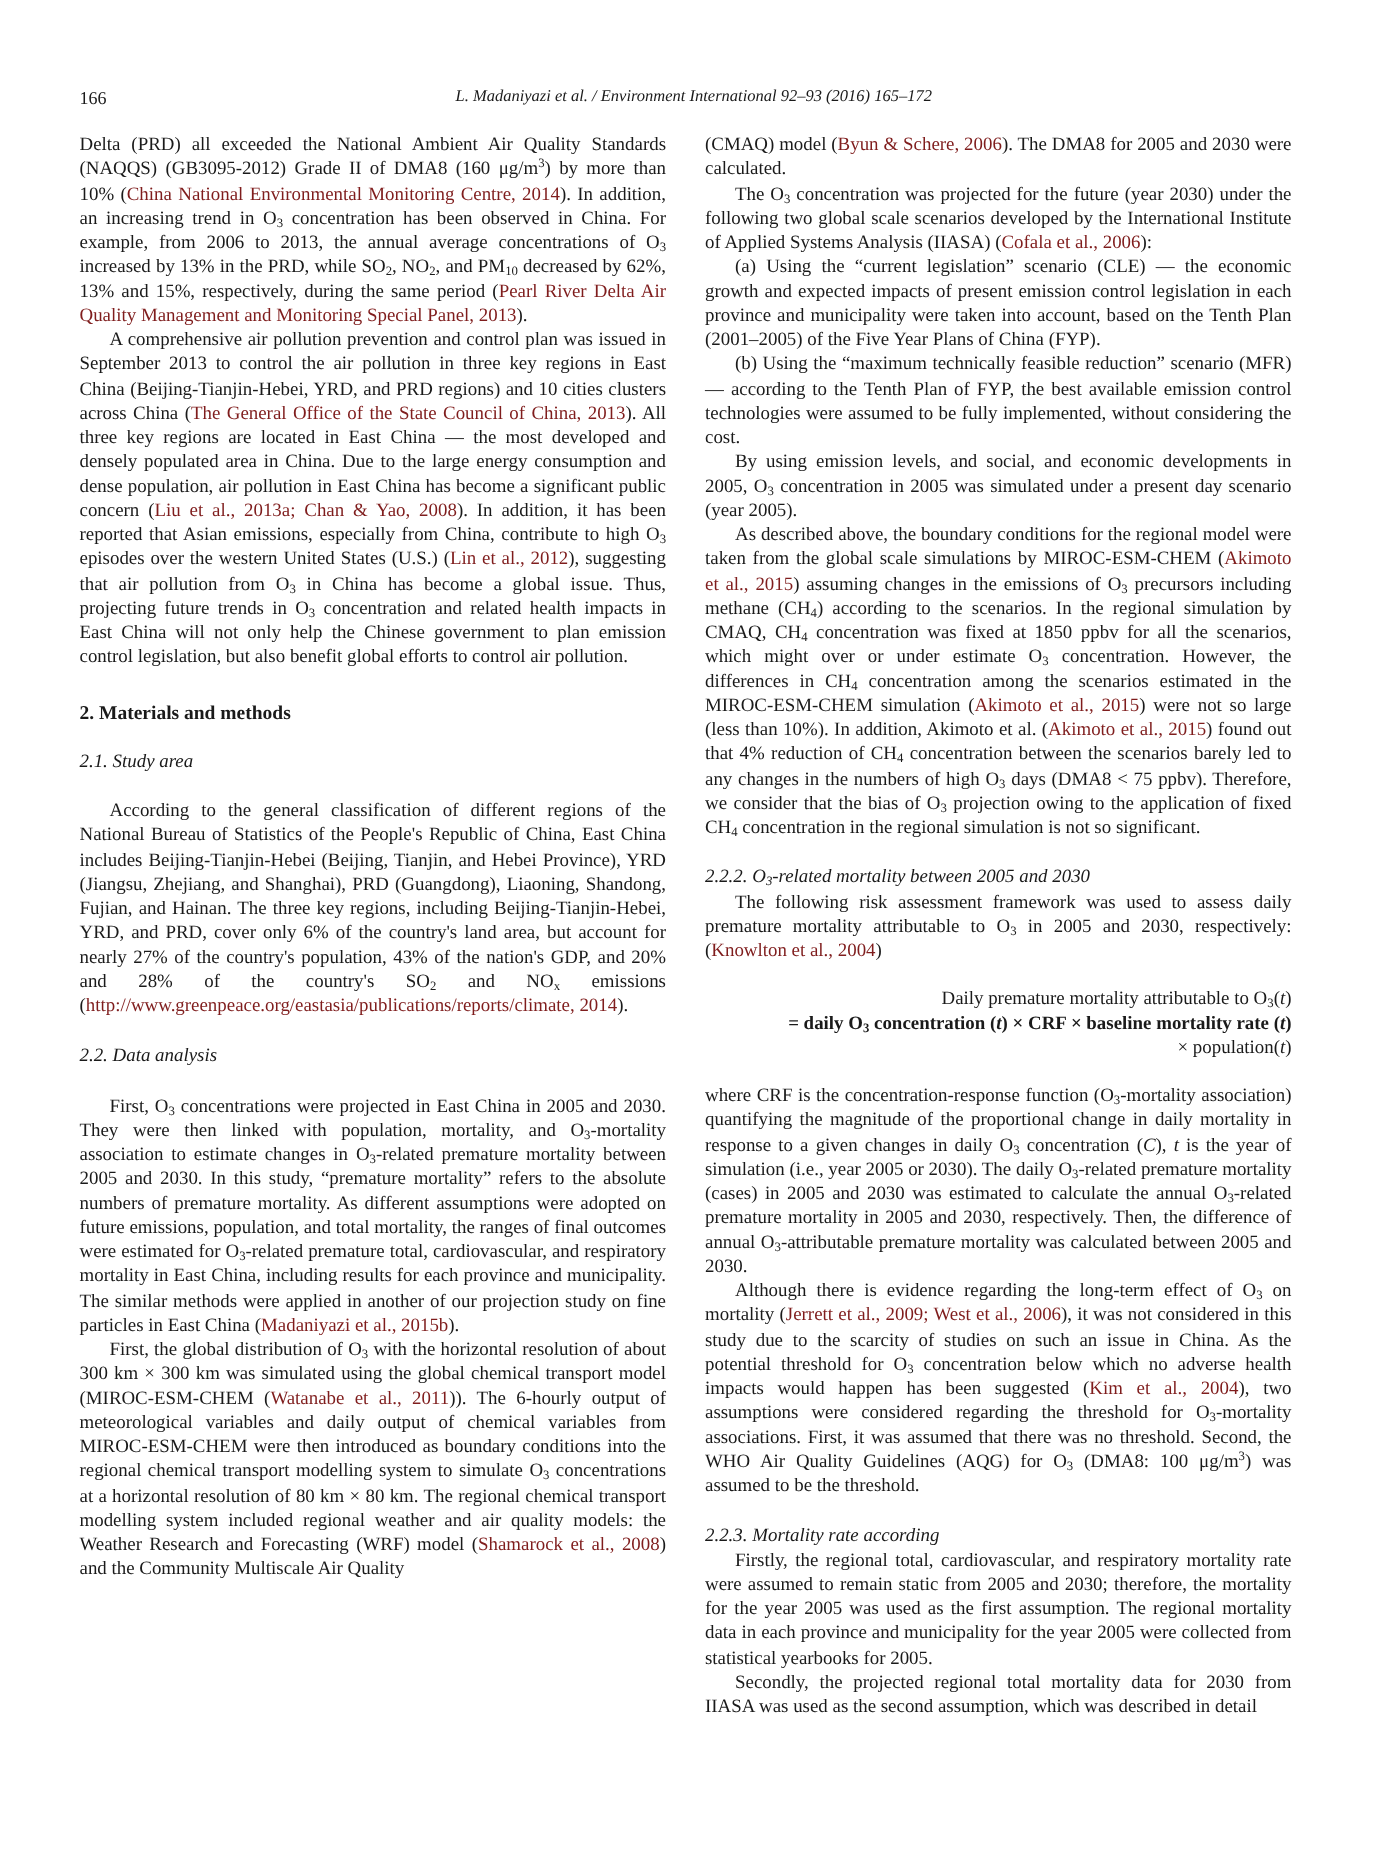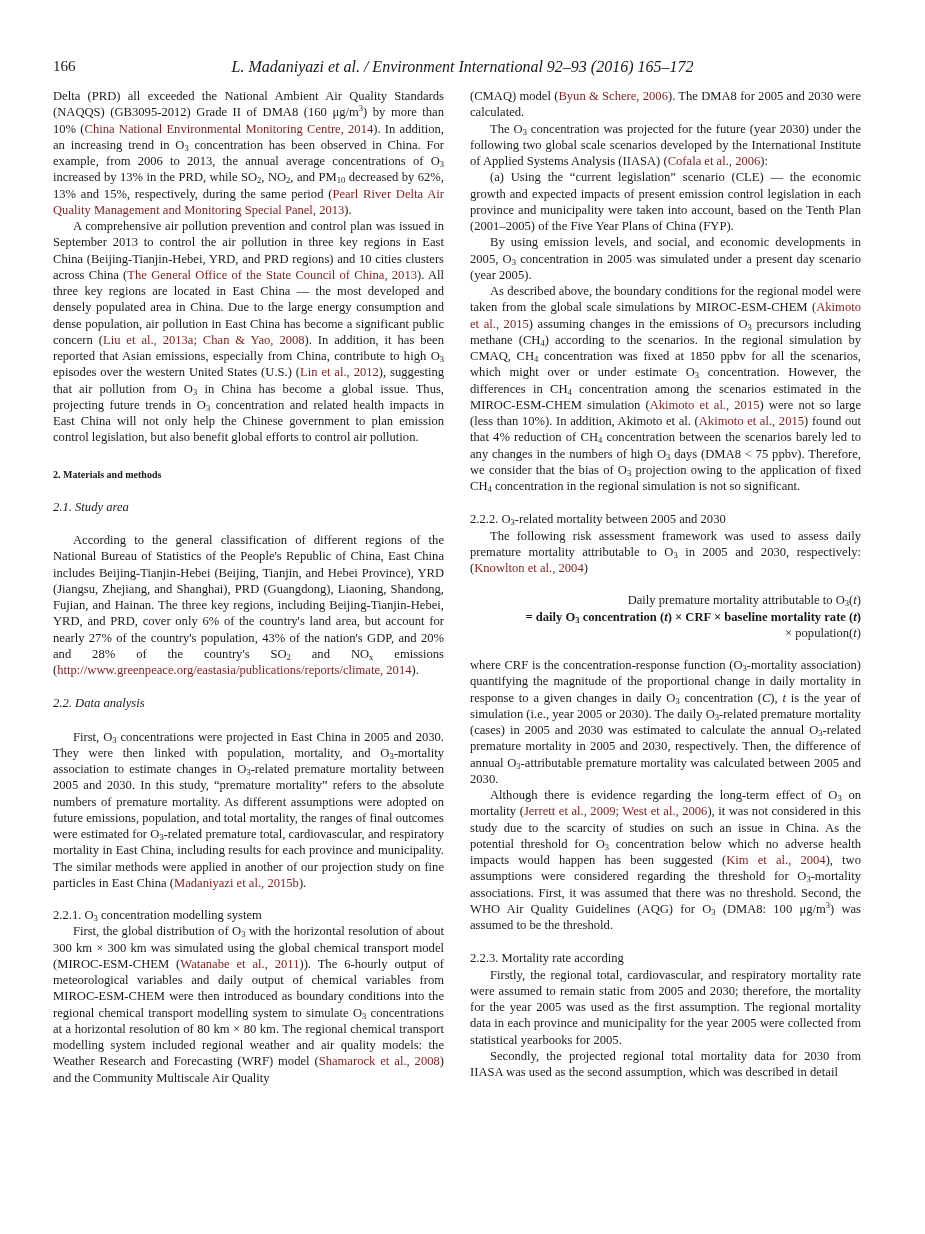--- a/index.html
+++ b/index.html
@@ -1,30 +1,30 @@
 <!DOCTYPE html>
 <html><head>
 <meta charset="utf-8">
 <style>
   html, body { margin:0; padding:0; background:#ffffff; }
   body { width:925px; height:1234px; position:relative; overflow:hidden;
          font-family:"Liberation Serif","DejaVu Serif",serif; color:#1a1a1a; }
-  .hdr-page { position:absolute; left:53px; top:58px; font-size:15px; }
+  .hdr-page { position:absolute; left:53px; top:58px; font-size:12px; }
   .hdr-journal { position:absolute; left:0; width:925px; top:58px; text-align:center;
-                 font-size:16px; font-style:italic; }
+                 font-size:11px; font-style:italic; }
   .col { position:absolute; top:88px; width:391px; font-size:12.6px; line-height:16.25px;
          text-align:justify; hyphens:manual; }
   .col.left { left:53px; }
   .col.right { left:470px; }
   p { margin:0; }
   p.ind { text-indent:20px; }
   a, .cite { color:#7f1d1d; text-decoration:none; }
-  .h-sec { font-weight:bold; font-size:10px; margin:20px 0 0 0; }
+  .h-sec { font-weight:bold; font-size:13px; margin:20px 0 0 0; }
   .h-sub { font-style:italic; margin:17px 0 17px 0; }
-  .h-subsub { margin:16px 0 0 0; }
+  .h-subsub { font-style:italic; margin:16px 0 0 0; }
   .h-subsub.tight { margin-top:17px; }
   sub { font-size:8.5px; line-height:0; vertical-align:-2px; }
   sup { font-size:8.5px; line-height:0; vertical-align:5px; }
   .eq { margin:16px 0 16px 0; text-align:right; }
   .eq div { white-space:nowrap; }
   .eq .l2 { padding-left:8px;font-weight:bold; }
   .eq .l3 { padding-left:22px; }
   i.v { font-style:italic; }
 </style>
 </head>
@@ -40,31 +40,31 @@
 
   <div class="h-sec" style="margin-top:21px">2. Materials and methods</div>
   <div class="h-sub" style="margin-top:16px">2.1. Study area</div>
 
   <p class="ind"><span>According to the general classification of different regions of the National Bureau of Statistics of the People's Republic of China, East China includes Beijing-Tianjin-Hebei (Beijing, Tianjin, and Hebei Province), YRD (Jiangsu, Zhejiang, and Shanghai), PRD (Guangdong), Liaoning, Shandong, Fujian, and Hainan. The three key regions, including Beijing-Tianjin-Hebei, YRD, and PRD, cover only 6% of the country's land area, but account for nearly 27% of the country's population, 43% of the nation's GDP, and 20% and 28% of the country's SO</span><sub>2</sub><span> and NO</span><sub>x</sub><span> emissions (</span><a>http://www.greenpeace.org/eastasia/publications/reports/climate, 2014</a><span>).</span></p>
 
   <div class="h-sub">2.2. Data analysis</div>
 
   <p class="ind"><span>First, O</span><sub>3</sub><span> concentrations were projected in East China in 2005 and 2030. They were then linked with population, mortality, and O</span><sub>3</sub><span>-mortality association to estimate changes in O</span><sub>3</sub><span>-related premature mortality between 2005 and 2030. In this study, “premature mortality” refers to the absolute numbers of premature mortality. As different assumptions were adopted on future emissions, population, and total mortality, the ranges of final outcomes were estimated for O</span><sub>3</sub><span>-related premature total, cardiovascular, and respiratory mortality in East China, including results for each province and municipality. The similar methods were applied in another of our projection study on fine particles in East China (</span><a>Madaniyazi et al., 2015b</a><span>).</span></p>
 
-  <div class="h-subsub"><span>2.2.1. O</span><sub>3</sub><span> concentration modelling system</span></div>
 
   <p class="ind"><span>First, the global distribution of O</span><sub>3</sub><span> with the horizontal resolution of about 300 km × 300 km was simulated using the global chemical transport model (MIROC-ESM-CHEM (</span><a>Watanabe et al., 2011</a><span>)). The 6-hourly output of meteorological variables and daily output of chemical variables from MIROC-ESM-CHEM were then introduced as boundary conditions into the regional chemical transport modelling system to simulate O</span><sub>3</sub><span> concentrations at a horizontal resolution of 80 km × 80 km. The regional chemical transport modelling system included regional weather and air quality models: the Weather Research and Forecasting (WRF) model (</span><a>Shamarock et al., 2008</a><span>) and the Community Multiscale Air Quality</span></p>
 </div>
 
 <div class="col right">
   <p><span>(CMAQ) model (</span><a>Byun &amp; Schere, 2006</a><span>). The DMA8 for 2005 and 2030 were calculated.</span></p>
 
   <p class="ind"><span>The O</span><sub>3</sub><span> concentration was projected for the future (year 2030) under the following two global scale scenarios developed by the International Institute of Applied Systems Analysis (IIASA) (</span><a>Cofala et al., 2006</a><span>):</span></p>
 
   <p class="ind">(a) Using the “current legislation” scenario (CLE) — the economic growth and expected impacts of present emission control legislation in each province and municipality were taken into account, based on the Tenth Plan (2001–2005) of the Five Year Plans of China (FYP).</p>
+  <p class="ind">(b) Using the “maximum technically feasible reduction” scenario (MFR) — according to the Tenth Plan of FYP, the best available emission control technologies were assumed to be fully implemented, without considering the cost.</p>
 
   <p class="ind"><span>By using emission levels, and social, and economic developments in 2005, O</span><sub>3</sub><span> concentration in 2005 was simulated under a present day scenario (year 2005).</span></p>
 
   <p class="ind"><span>As described above, the boundary conditions for the regional model were taken from the global scale simulations by MIROC-ESM-CHEM (</span><a>Akimoto et al., 2015</a><span>) assuming changes in the emissions of O</span><sub>3</sub><span> precursors including methane (CH</span><sub>4</sub><span>) according to the scenarios. In the regional simulation by CMAQ, CH</span><sub>4</sub><span> concentration was fixed at 1850 ppbv for all the scenarios, which might over or under estimate O</span><sub>3</sub><span> concentration. However, the differences in CH</span><sub>4</sub><span> concentration among the scenarios estimated in the MIROC-ESM-CHEM simulation (</span><a>Akimoto et al., 2015</a><span>) were not so large (less than 10%). In addition, Akimoto et al. (</span><a>Akimoto et al., 2015</a><span>) found out that 4% reduction of CH</span><sub>4</sub><span> concentration between the scenarios barely led to any changes in the numbers of high O</span><sub>3</sub><span> days (DMA8 &lt; 75 ppbv). Therefore, we consider that the bias of O</span><sub>3</sub><span> projection owing to the application of fixed CH</span><sub>4</sub><span> concentration in the regional simulation is not so significant.</span></p>
 
   <div class="h-subsub tight"><span>2.2.2. O</span><sub>3</sub><span>-related mortality between 2005 and 2030</span></div>
 
   <p class="ind"><span>The following risk assessment framework was used to assess daily premature mortality attributable to O</span><sub>3</sub><span> in 2005 and 2030, respectively: (</span><a>Knowlton et al., 2004</a><span>)</span></p>
 
   <div class="eq">

